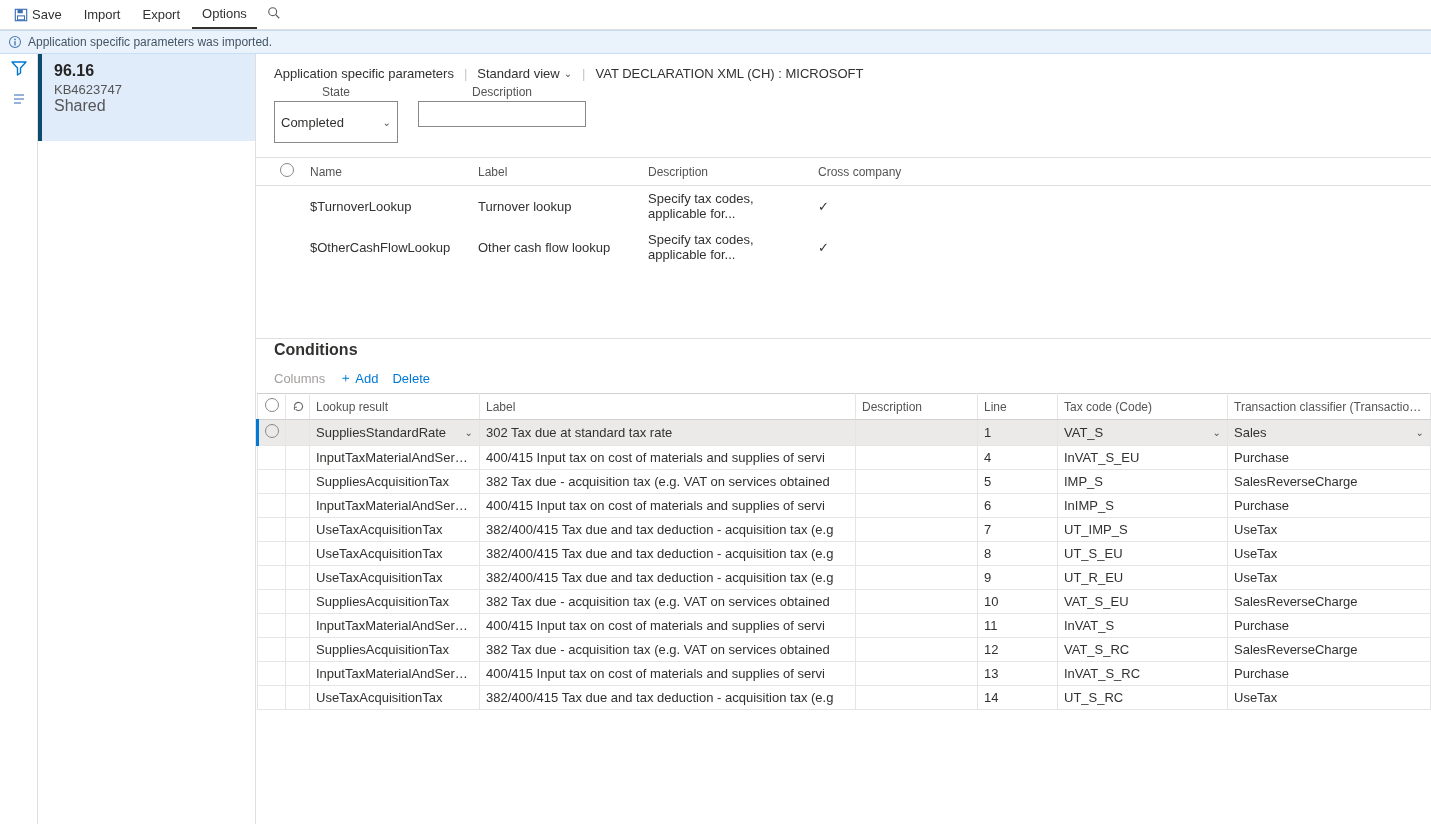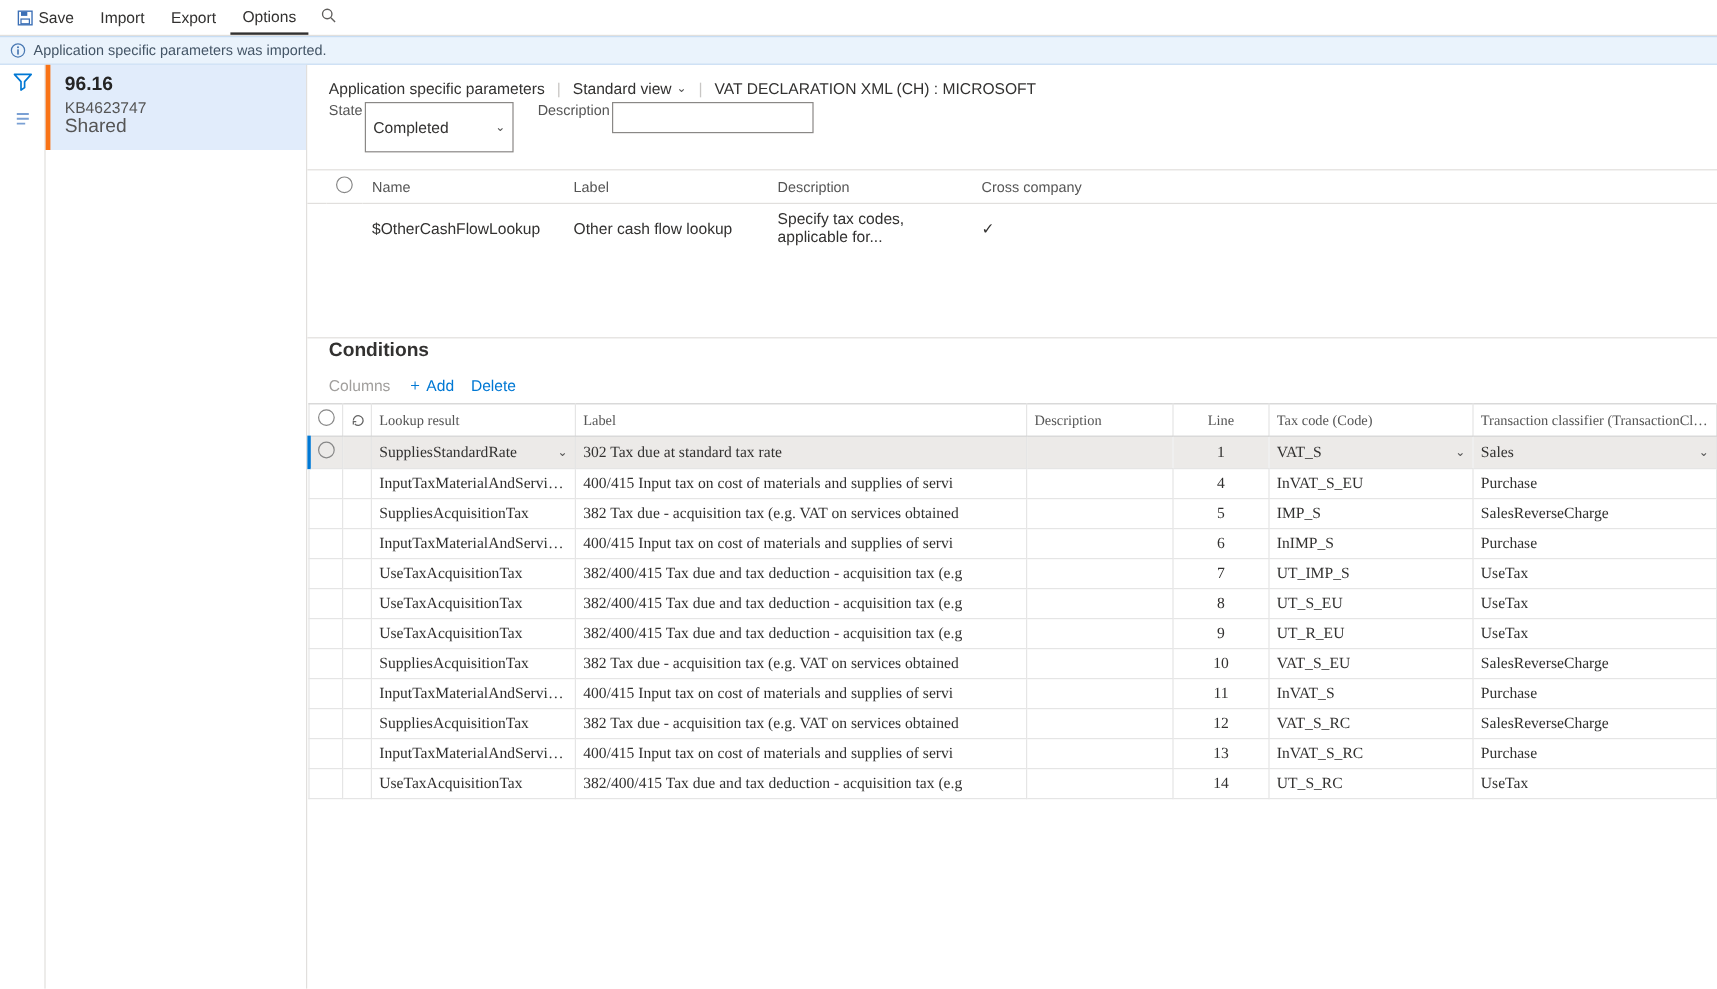--- a/index.html
+++ b/index.html
@@ -38,31 +38,31 @@
     color:#456;
     font-size:12px;
   }
   .infobar svg { display:block;}
   
   .body { display:flex; height: calc(824px - 30px - 24px);}
   .leftstrip { width:38px; border-right:1px solid #e1dfdd; display:flex; flex-direction:column; align-items:center; padding-top:6px; gap:12px;}
   .leftstrip .ico { color:#0078d4; cursor:pointer;}
   .leftstrip .ico.gray { color:#888;}
   .versionpane { width:218px; border-right:1px solid #e1dfdd;}
-  .versioncard { border-left:4px solid #f97316; background:#e1ecfb; padding:8px 12px 10px;}
+  .versioncard { border-left:4px solid #0c4a6e; background:#e1ecfb; padding:8px 12px 26px;}
   .versioncard .ver { font-size:16px; font-weight:600; color:#242424;}
   .versioncard .kb { font-size:13px; color:#555; margin-top:2px;}
   .versioncard .shared { font-size:16px; color:#555;}
   .mainpane { flex:1; overflow:auto;}
   
   .crumb { display:flex; align-items:center; gap:10px; padding:12px 18px 0; font-size:13px; color:#323130;}
   .crumb .sep { color:#c8c6c4;}
   .crumb .view { display:flex; align-items:center; gap:4px; cursor:pointer;}
   .formrow { display:flex; gap:20px; padding:4px 18px 14px;}
-  .field { display:flex; flex-direction:row; gap:2px; }
+  .field { display:flex; flex-direction:column; gap:2px;align-items:center; }
   .field label { font-size:12px; color:#555;}
   .state-select { width:124px; height:42px; border:1px solid #8a8886; display:flex; align-items:center; justify-content:space-between; padding:0 6px; background:#fff; cursor:pointer;}
   .desc-input { width:168px; height:26px; border:1px solid #8a8886; padding:0 6px; background:#fff;}
   
   .section-title { font-size:16px; font-weight:600; padding:2px 18px 6px;}
   hr.sep { border:none; border-top:1px solid #e1dfdd; margin:0;}
   
   .lk-table { width:100%; border-collapse:collapse;}
   .lk-table th { text-align:left; font-weight:400; font-size:12px; color:#555; border-bottom:1px solid #e1dfdd; padding:5px 8px;}
   .lk-table td { padding:5px 8px; font-size:13px; border-bottom:1px solid transparent; vertical-align:middle;}
@@ -75,25 +75,25 @@
   .sel-check { width:16px;height:16px;border-radius:50%;background:#0078d4; display:inline-flex;align-items:center;justify-content:center;}
   .sel-check::after{content:"";width:8px;height:4px;border-left:2px solid #fff;border-bottom:2px solid #fff;transform:rotate(-45deg) translate(0,-1px);}
   .checkmark::after{content:"✓"; font-size:13px;color:#323130;}
   .lk-label-editing { border:1px solid #000; background:#fff; padding:0; display:inline-block;}
   .lk-label-editing span { background:#0a60b8; color:#fff; padding:1px 2px;}
   
   .cond-toolbar { display:flex; align-items:center; gap:14px; padding:4px 18px 6px; font-size:13px;}
   .cond-toolbar .disabled { color:#a19f9d;}
   .cond-toolbar .link { color:#0078d4; cursor:pointer; display:flex; align-items:center; gap:3px;}
   
-  .cond-wrap { padding:0 0 12px 0;font-family:Liberation Serif, serif;}
+  .cond-wrap { padding:0 0 12px 0;}
   .cg { width:100%; border-collapse:collapse; table-layout:fixed;}
   .cg th, .cg td { border:1px solid #e5e5e5; font-size:13px; padding:4px 6px; overflow:hidden; text-overflow:ellipsis; white-space:nowrap;}
   .cg th { font-weight:400; font-size:12px; color:#555; background:#fff; text-align:left; border-top:1px solid #d0d0d0; border-bottom:1px solid #d0d0d0;}
-  .cg th.right, .cg td.right { text-align:center;}
+  .cg th.right, .cg td.right { text-align:left;}
   .cg col.csel{width:28px;} .cg col.crefresh{width:24px;} .cg col.cresult{width:170px;}
   .cg col.clabel{width:376px;} .cg col.cdesc{width:122px;} .cg col.cline{width:80px;}
   .cg col.ctax{width:170px;} .cg col.ctrans{width:auto;}
   .cg td.sel, .cg th.sel{ text-align:center;}
   .cg tr.selected td { background:#eceae8;}
   .cg tr.selected td.stripecell { border-left:3px solid #0078d4;}
   .dropdown-cell { display:flex; align-items:center; justify-content:space-between; gap:4px;}
   .chev { font-size:10px; color:#555;}
   .refresh-ico svg{display:block;}
   
@@ -199,20 +199,28 @@
           <tr>
         <th class="stripe"></th>
         <th class="sel"><span class="sel-radio"></span></th>
         <th style="width:168px">Name</th>
         <th style="width:170px">Label</th>
         <th style="width:170px">Description</th>
         <th>Cross company</th>
       </tr>
         </thead>
       <tbody id="lk-body">
+          <tr class="row">
+            <td class="stripe"></td>
+            <td class="sel"></td>
+            <td>$TurnoverLookup</td>
+            <td>Turnover lookup</td>
+            <td>Specify tax codes, applicable for...</td>
+            <td><span class="checkmark"></span></td>
+          </tr>
           <tr class="row">
             <td class="stripe"></td>
             <td class="sel"></td>
             <td>$OtherCashFlowLookup</td>
             <td>Other cash flow lookup</td>
             <td>Specify tax codes, applicable for...</td>
             <td><span class="checkmark"></span></td>
           </tr>
         </tbody>
     </table>

